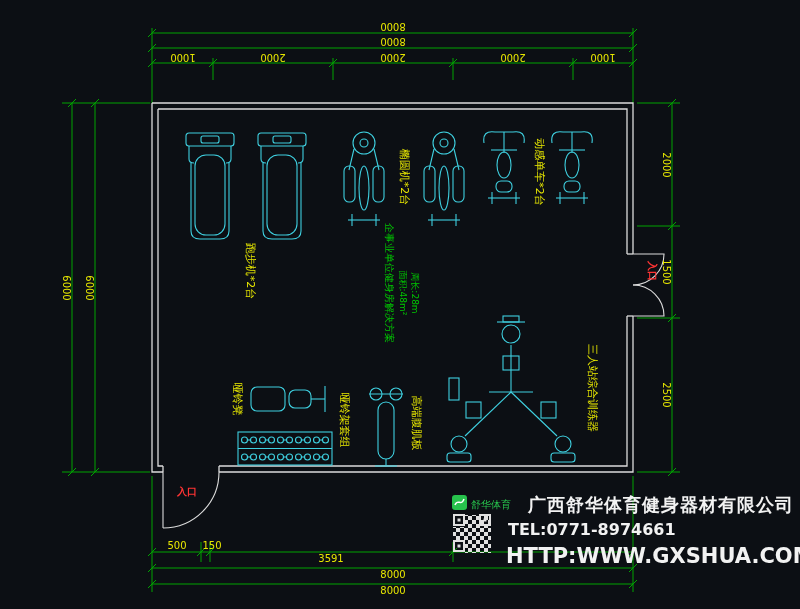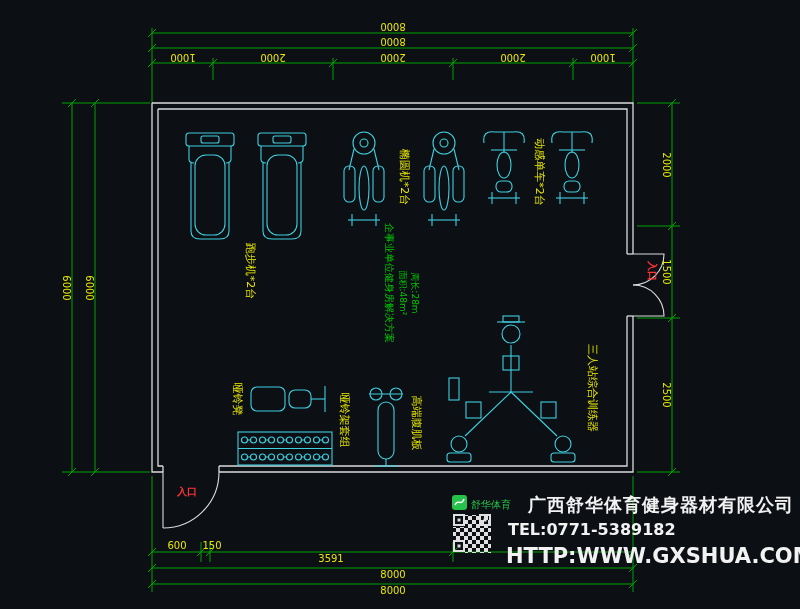--- a/index.html
+++ b/index.html
@@ -238,21 +238,21 @@
   <div class="t r180 dim" style="left:513px;top:57px">2000</div>
   <div class="t r180 dim" style="left:603px;top:57px">1000</div>
 
   <div class="t v dim" style="left:66px;top:288px">6000</div>
   <div class="t v dim" style="left:89px;top:288px">6000</div>
 
   <div class="t v dim" style="left:666px;top:165px">2000</div>
   <div class="t v dim" style="left:666px;top:272px">1500</div>
   <div class="t v dim" style="left:666px;top:395px">2500</div>
 
-  <div class="t dim" style="left:177px;top:546px">600</div>
+  <div class="t dim" style="left:177px;top:546px">500</div>
   <div class="t dim" style="left:212px;top:546px">150</div>
   <div class="t dim" style="left:331px;top:559px">3591</div>
   <div class="t dim" style="left:393px;top:575px">8000</div>
   <div class="t dim" style="left:393px;top:591px">8000</div>
 
   <div class="t v lab" style="left:250px;top:271px">跑步机*2台</div>
   <div class="t v lab" style="left:404px;top:177px">椭圆机*2台</div>
   <div class="t v lab" style="left:539px;top:172px">动感单车*2台</div>
   <div class="t v lab" style="left:237px;top:399px">哑铃凳</div>
   <div class="t v lab" style="left:344px;top:420px">哑铃架套组</div>
@@ -261,16 +261,16 @@
 
   <div class="t v grn" style="left:389px;top:283px">企事业单位健身房解决方案</div>
   <div class="t v grn-s" style="left:402px;top:293px">面积:48m²</div>
   <div class="t v grn-s" style="left:414px;top:293px">周长:28m</div>
 
   <div class="t v red" style="left:652px;top:271px">入口</div>
   <div class="t red" style="left:187px;top:492px">入口</div>
 
   <div class="logo-text" style="left:471px;top:498px">舒华体育</div>
   <div class="brand" style="left:528px;top:496px;font-size:18px;letter-spacing:1px">广西舒华体育健身器材有限公司</div>
-  <div class="brand" style="left:508px;top:522px;font-size:16px">TEL:0771-5389182</div>
+  <div class="brand" style="left:508px;top:522px;font-size:16px">TEL:0771-8974661</div>
   <div class="brand" style="left:506px;top:546px;font-size:21px">HTTP:WWW.GXSHUA.COM</div>
 
 </div>
 
 </body></html>

